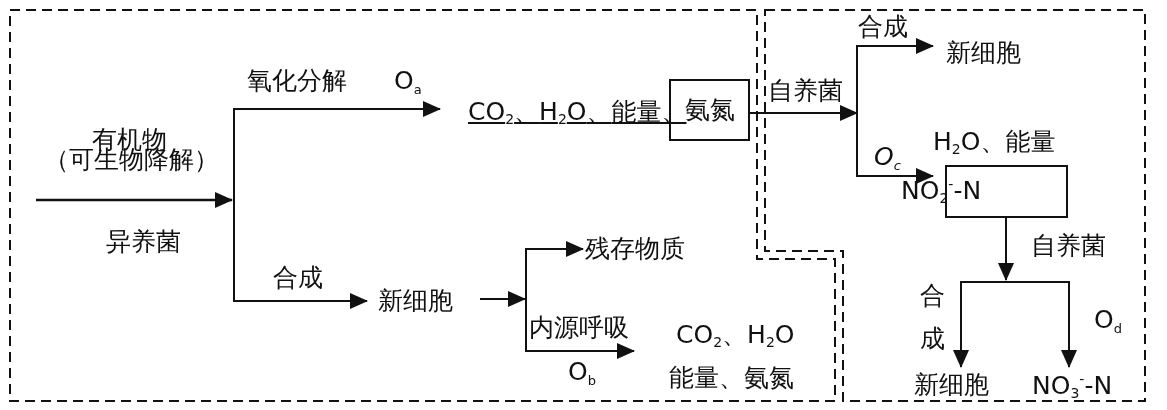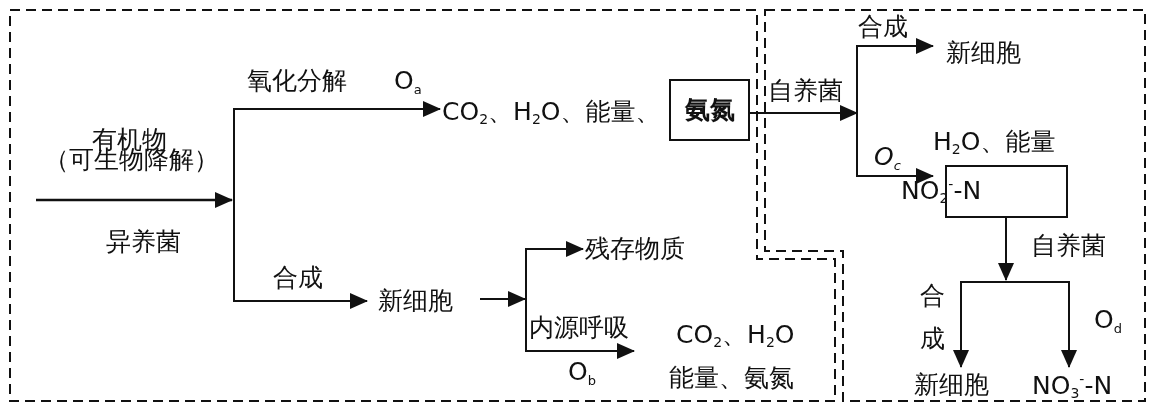--- a/index.html
+++ b/index.html
@@ -55,22 +55,22 @@
 
 <div class="box" style="left:669px; top:79px; width:81px; height:62px;"></div>
 <div class="box" style="left:945px; top:165px; width:123px; height:53px;"></div>
 
 <div class="lbl" style="left:92px; top:104px;margin-top:23px;">有机物</div>
 <div class="lbl" style="left:44px; top:147px;">（可生物降解）</div>
 <div class="lbl" style="left:106px; top:229px;">异养菌</div>
 
 <div class="lbl" style="left:247px; top:68px;">氧化分解</div>
 <div class="lbl" style="left:394px; top:68px;"><span>O</span><span class="o-sub">a</span></div>
-<div class="lbl" style="left:442px; top:99px;"><span>CO</span><span class="sub">2</span><span>、</span><span>H</span><span class="sub">2</span><span>O</span><span>、</span><span>能量、</span></div>
-<div class="lbl" style="left:685px; top:97px;font-weight:bold;">氨氮</div>
+<div class="lbl" style="left:468px; top:99px;text-decoration:underline;"><span>CO</span><span class="sub">2</span><span>、</span><span>H</span><span class="sub">2</span><span>O</span><span>、</span><span>能量、</span></div>
+<div class="lbl" style="left:685px; top:97px;">氨氮</div>
 
 <div class="lbl" style="left:273px; top:265px;">合成</div>
 <div class="lbl" style="left:378px; top:288px;">新细胞</div>
 <div class="lbl" style="left:585px; top:236px;">残存物质</div>
 <div class="lbl" style="left:529px; top:315px;">内源呼吸</div>
 <div class="lbl" style="left:568px; top:359px;"><span>O</span><span class="o-sub">b</span></div>
 <div class="lbl" style="left:676px; top:322px;"><span>CO</span><span class="sub">2</span><span>、</span><span>H</span><span class="sub">2</span><span>O</span></div>
 <div class="lbl" style="left:669px; top:365px;">能量、氨氮</div>
 
 <div class="lbl" style="left:768px; top:78px;">自养菌</div>

